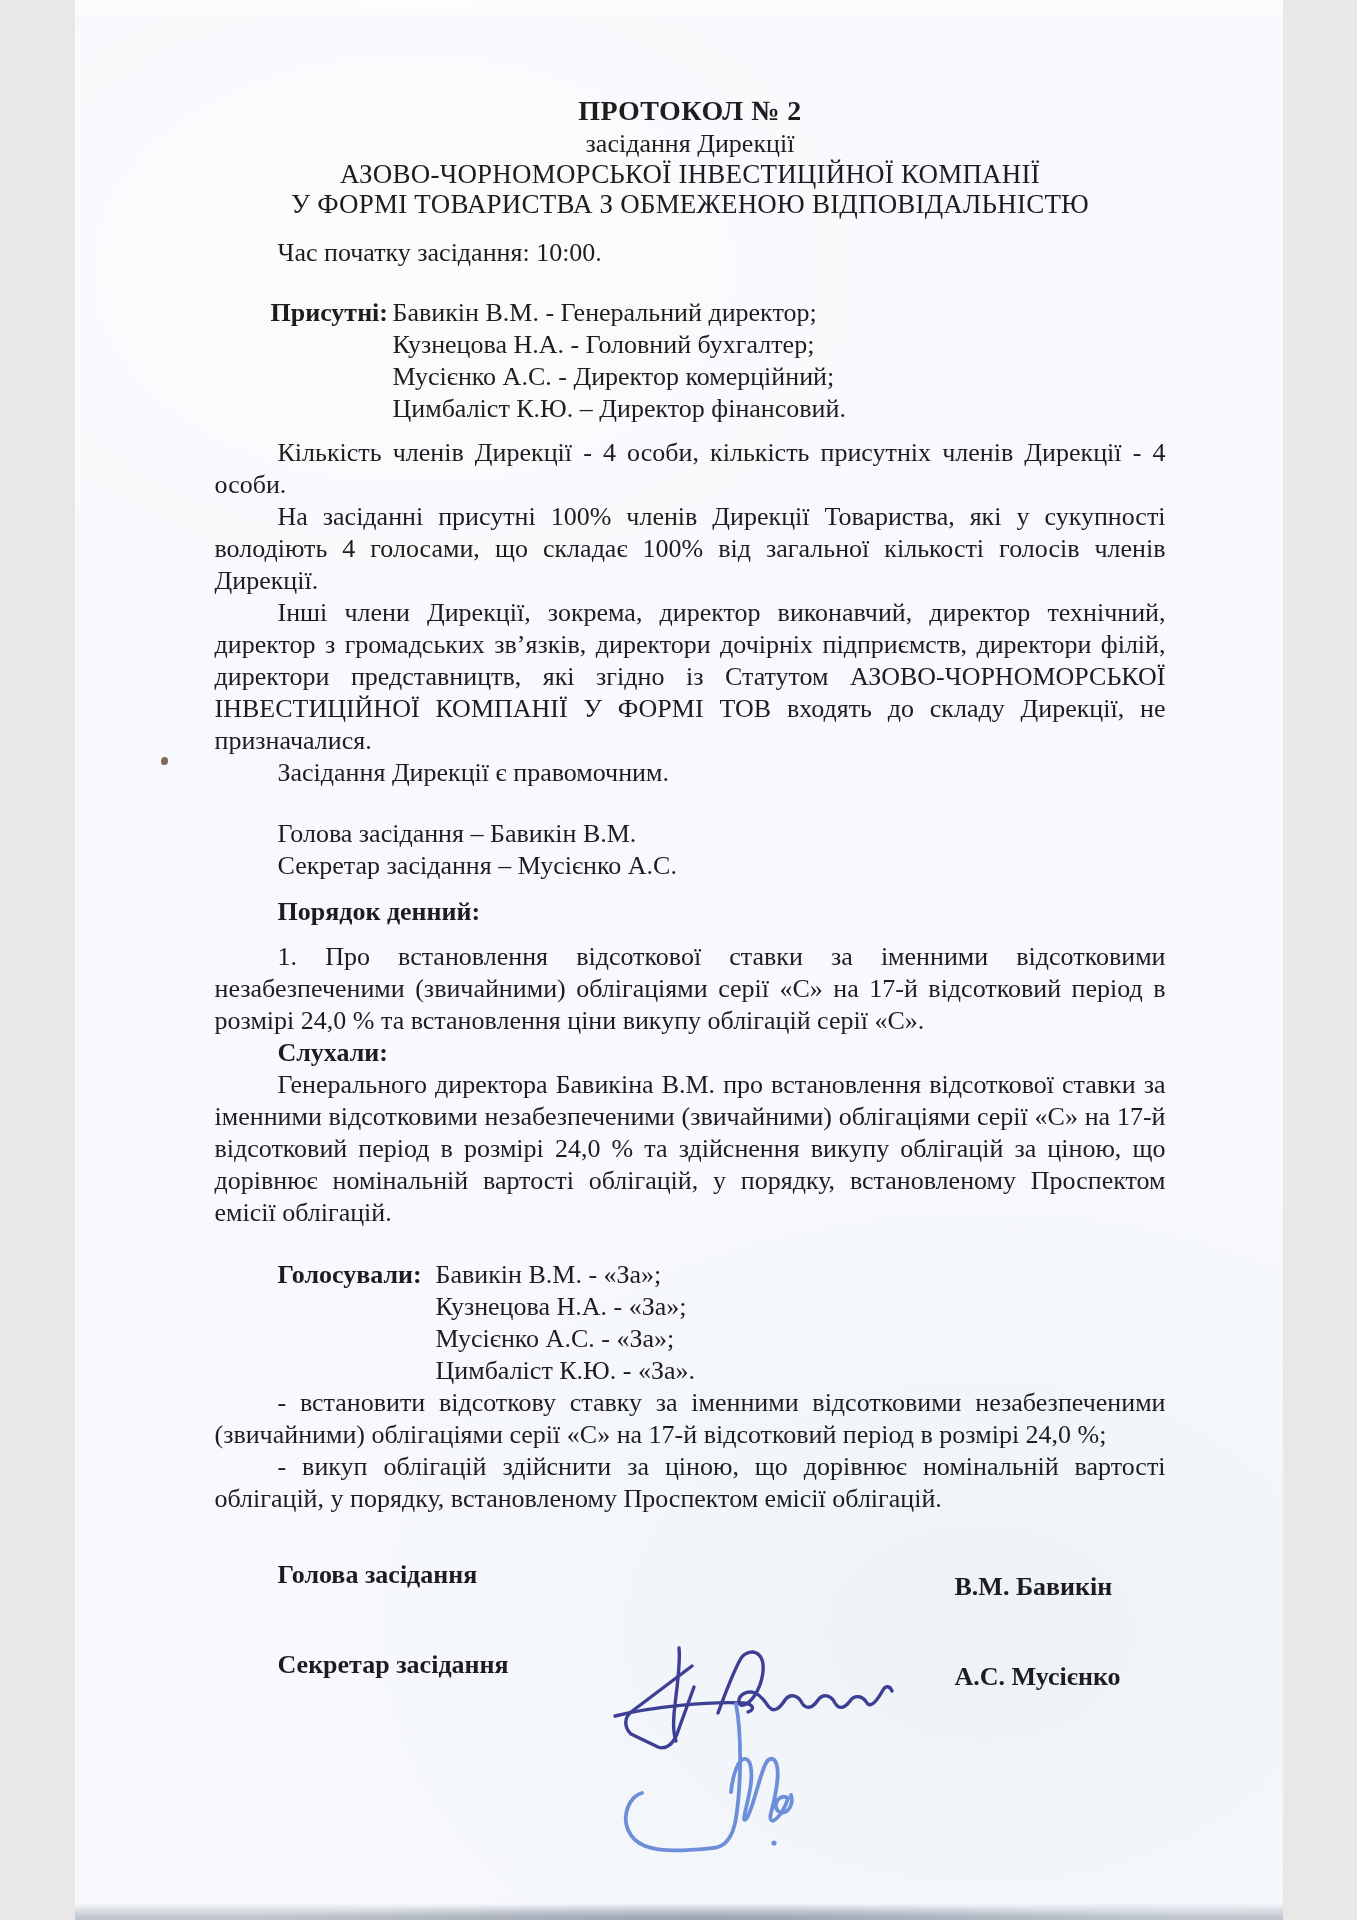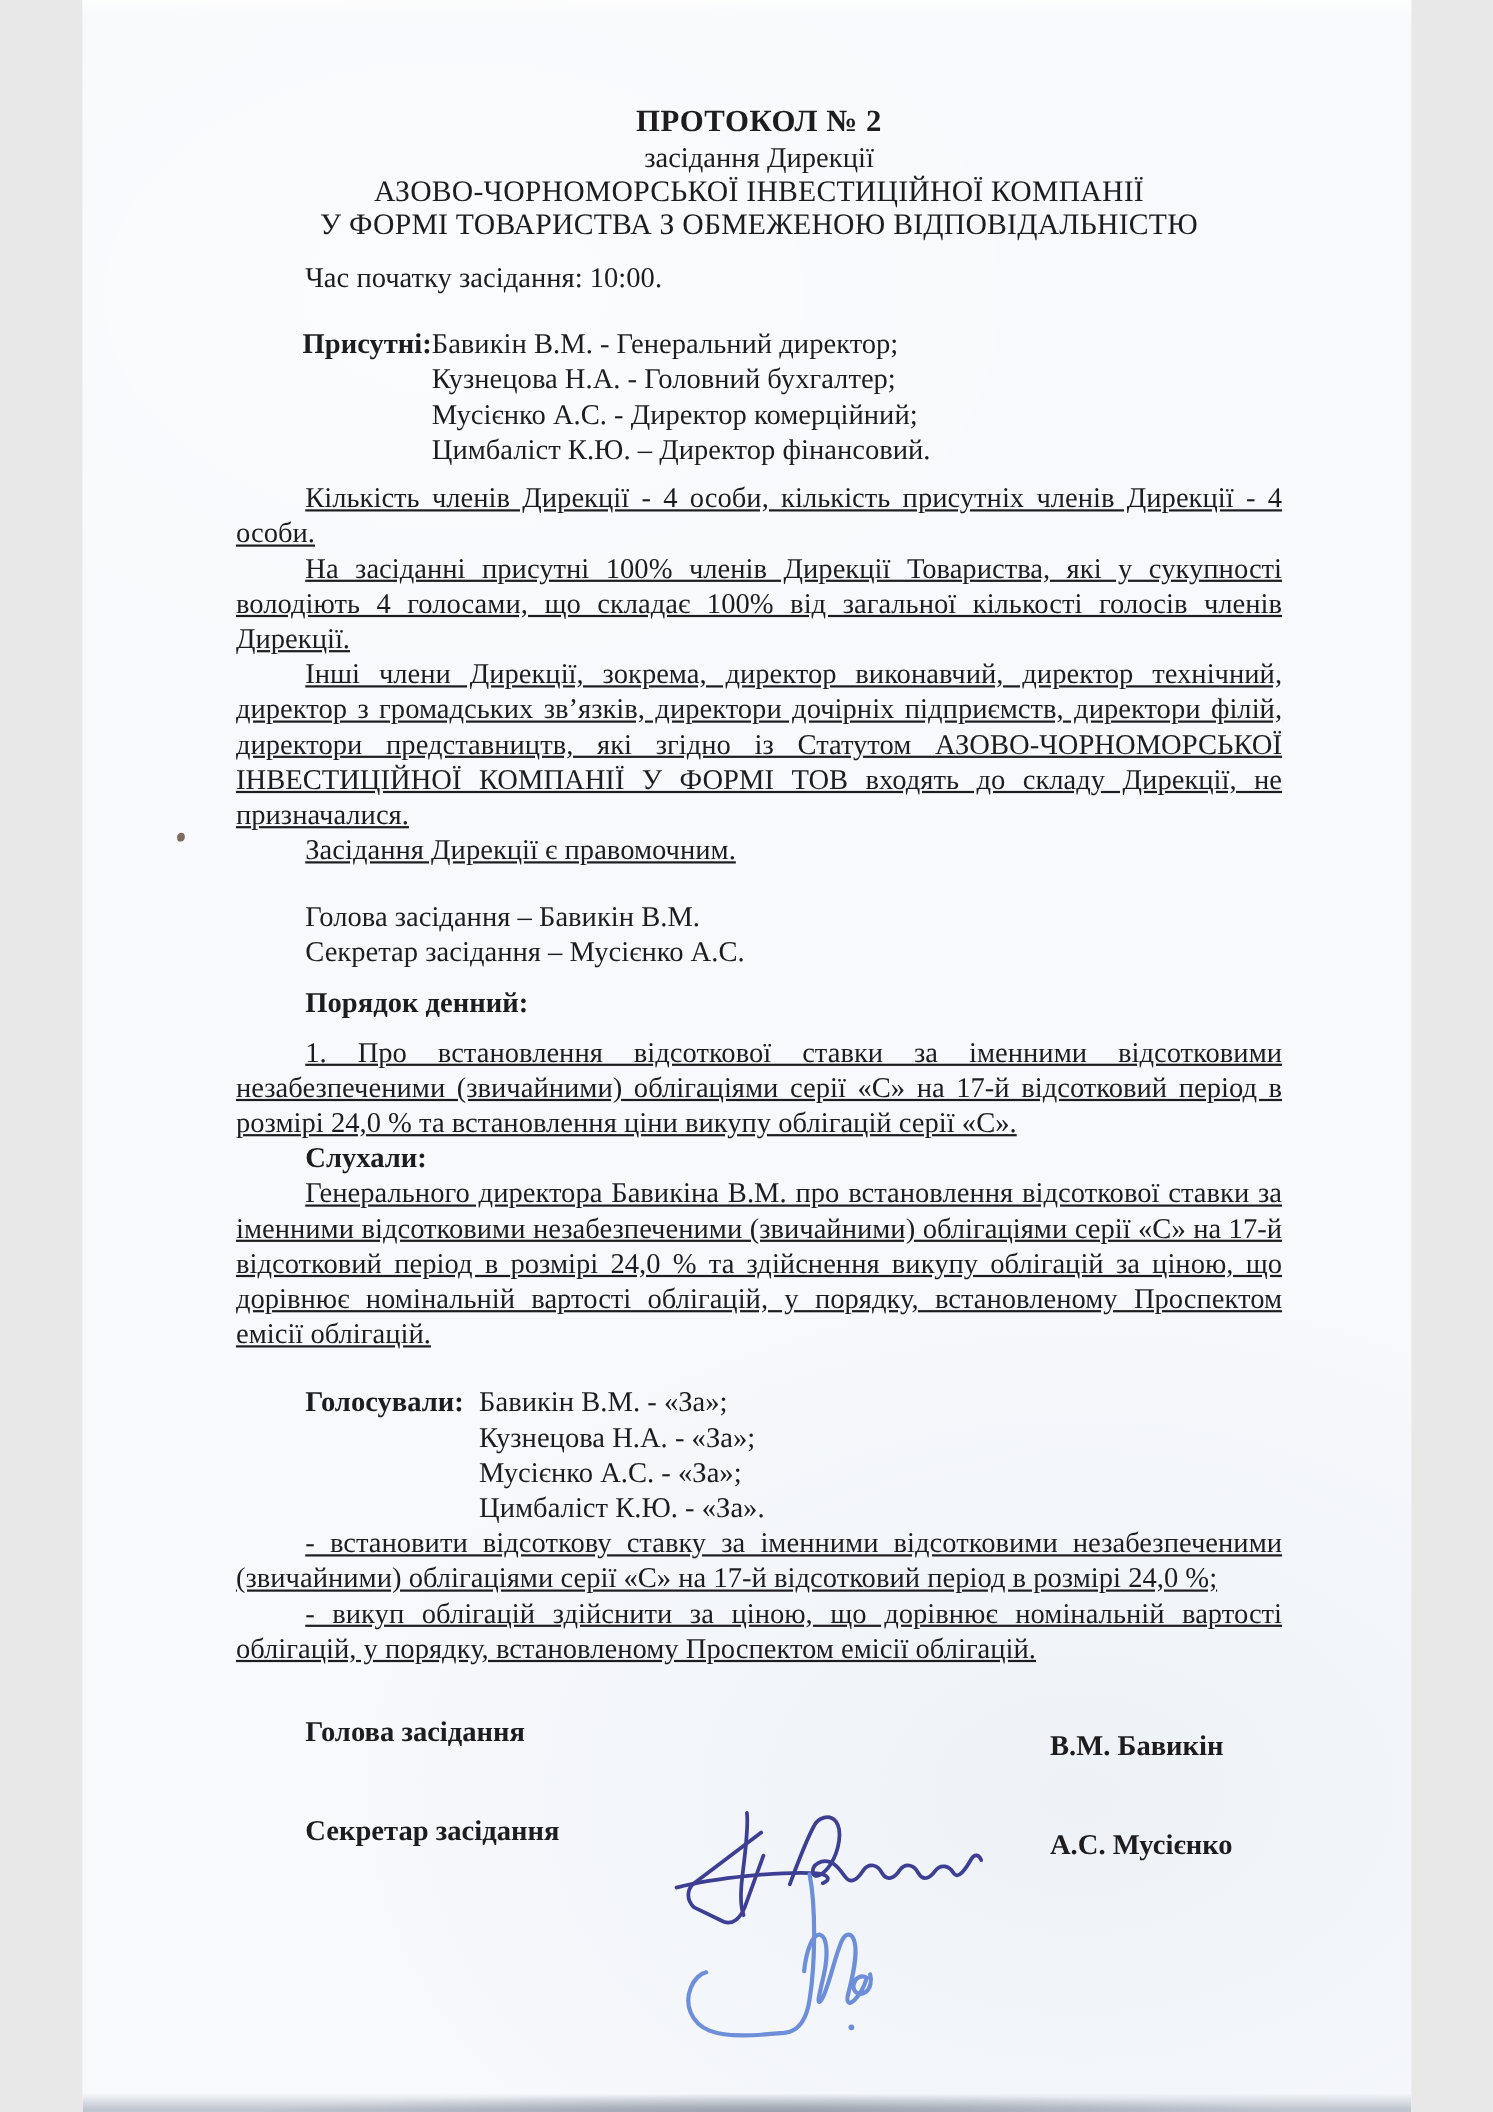--- a/index.html
+++ b/index.html
@@ -10,35 +10,35 @@
     background:#f7f9fc;
     background-image:
       radial-gradient(ellipse 900px 600px at 28% 14%, rgba(255,255,255,.55), rgba(255,255,255,0) 65%),
       radial-gradient(ellipse 1000px 700px at 75% 85%, rgba(206,215,229,.22), rgba(206,215,229,0) 70%),
       linear-gradient(#fdfdfd 0px, rgba(253,253,253,0) 18px);
     font-family:"Liberation Serif","DejaVu Serif",serif;
     font-size:26px;line-height:32px;color:#1d1d20;
     overflow:hidden;
   }
   .content{padding:0 117px 0 140px;}
-  .jt{text-align:justify;text-decoration:underline;}
+  .jt{text-align:justify;}
   .ind{text-indent:63px;}
 
   .title-block{margin-top:94px;text-align:center;}
   .t1{font-size:28px;line-height:34px;font-weight:bold;letter-spacing:.5px;}
   .t2{font-size:26px;line-height:31px;}
   .t3{font-size:27px;line-height:30px;letter-spacing:.2px;}
 
   .place-date{display:flex;justify-content:space-between;margin-top:34px;}
   .place-date .pl{margin-left:82px;}
 
   .times{margin-top:18px;}
   .times div{padding-left:63px;}
 
-  .attendees{margin-top:28px;text-align:right;}
+  .attendees{margin-top:28px;}
   .hang{display:flex;}
   .hang .lb{flex:0 0 178px;box-sizing:border-box;padding-left:56px;font-weight:bold;white-space:nowrap;}
   .voting .lb{flex:0 0 221px;padding-left:63px;}
 
   .quorum{margin-top:12px;}
   .officers{margin-top:29px;}
   .officers div{padding-left:63px;}
 
   .agenda-h{margin-top:14px;padding-left:63px;font-weight:bold;}
   .agenda-p{margin-top:13px;}

